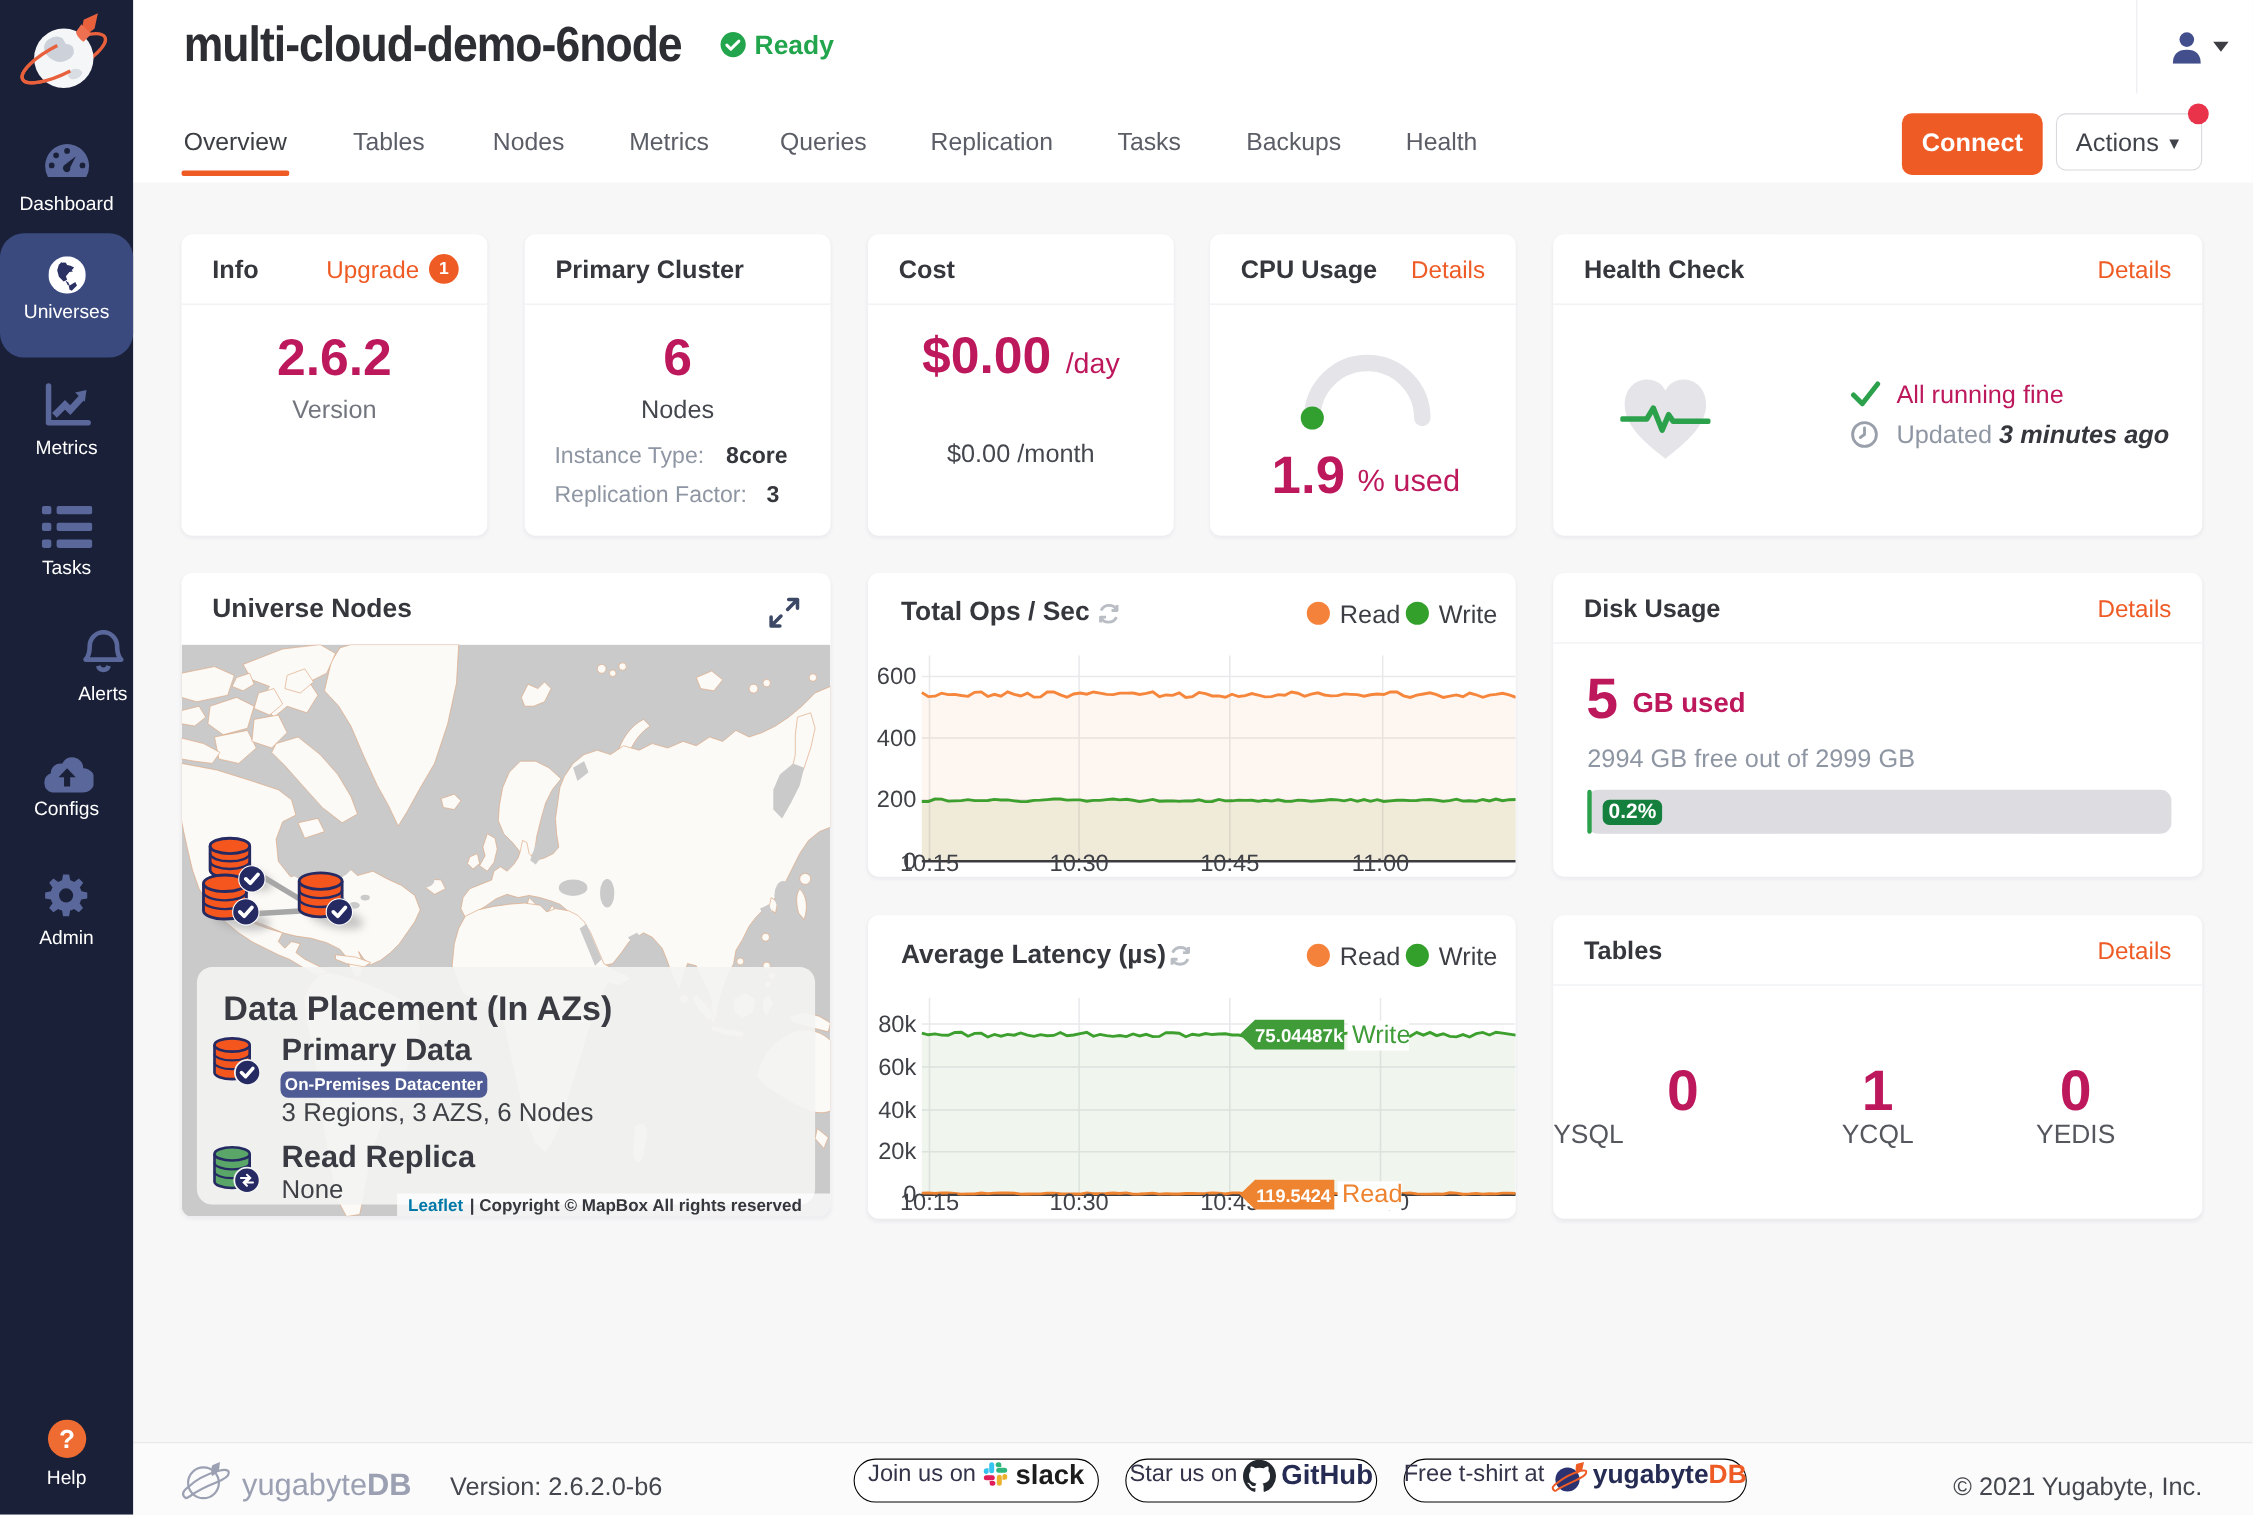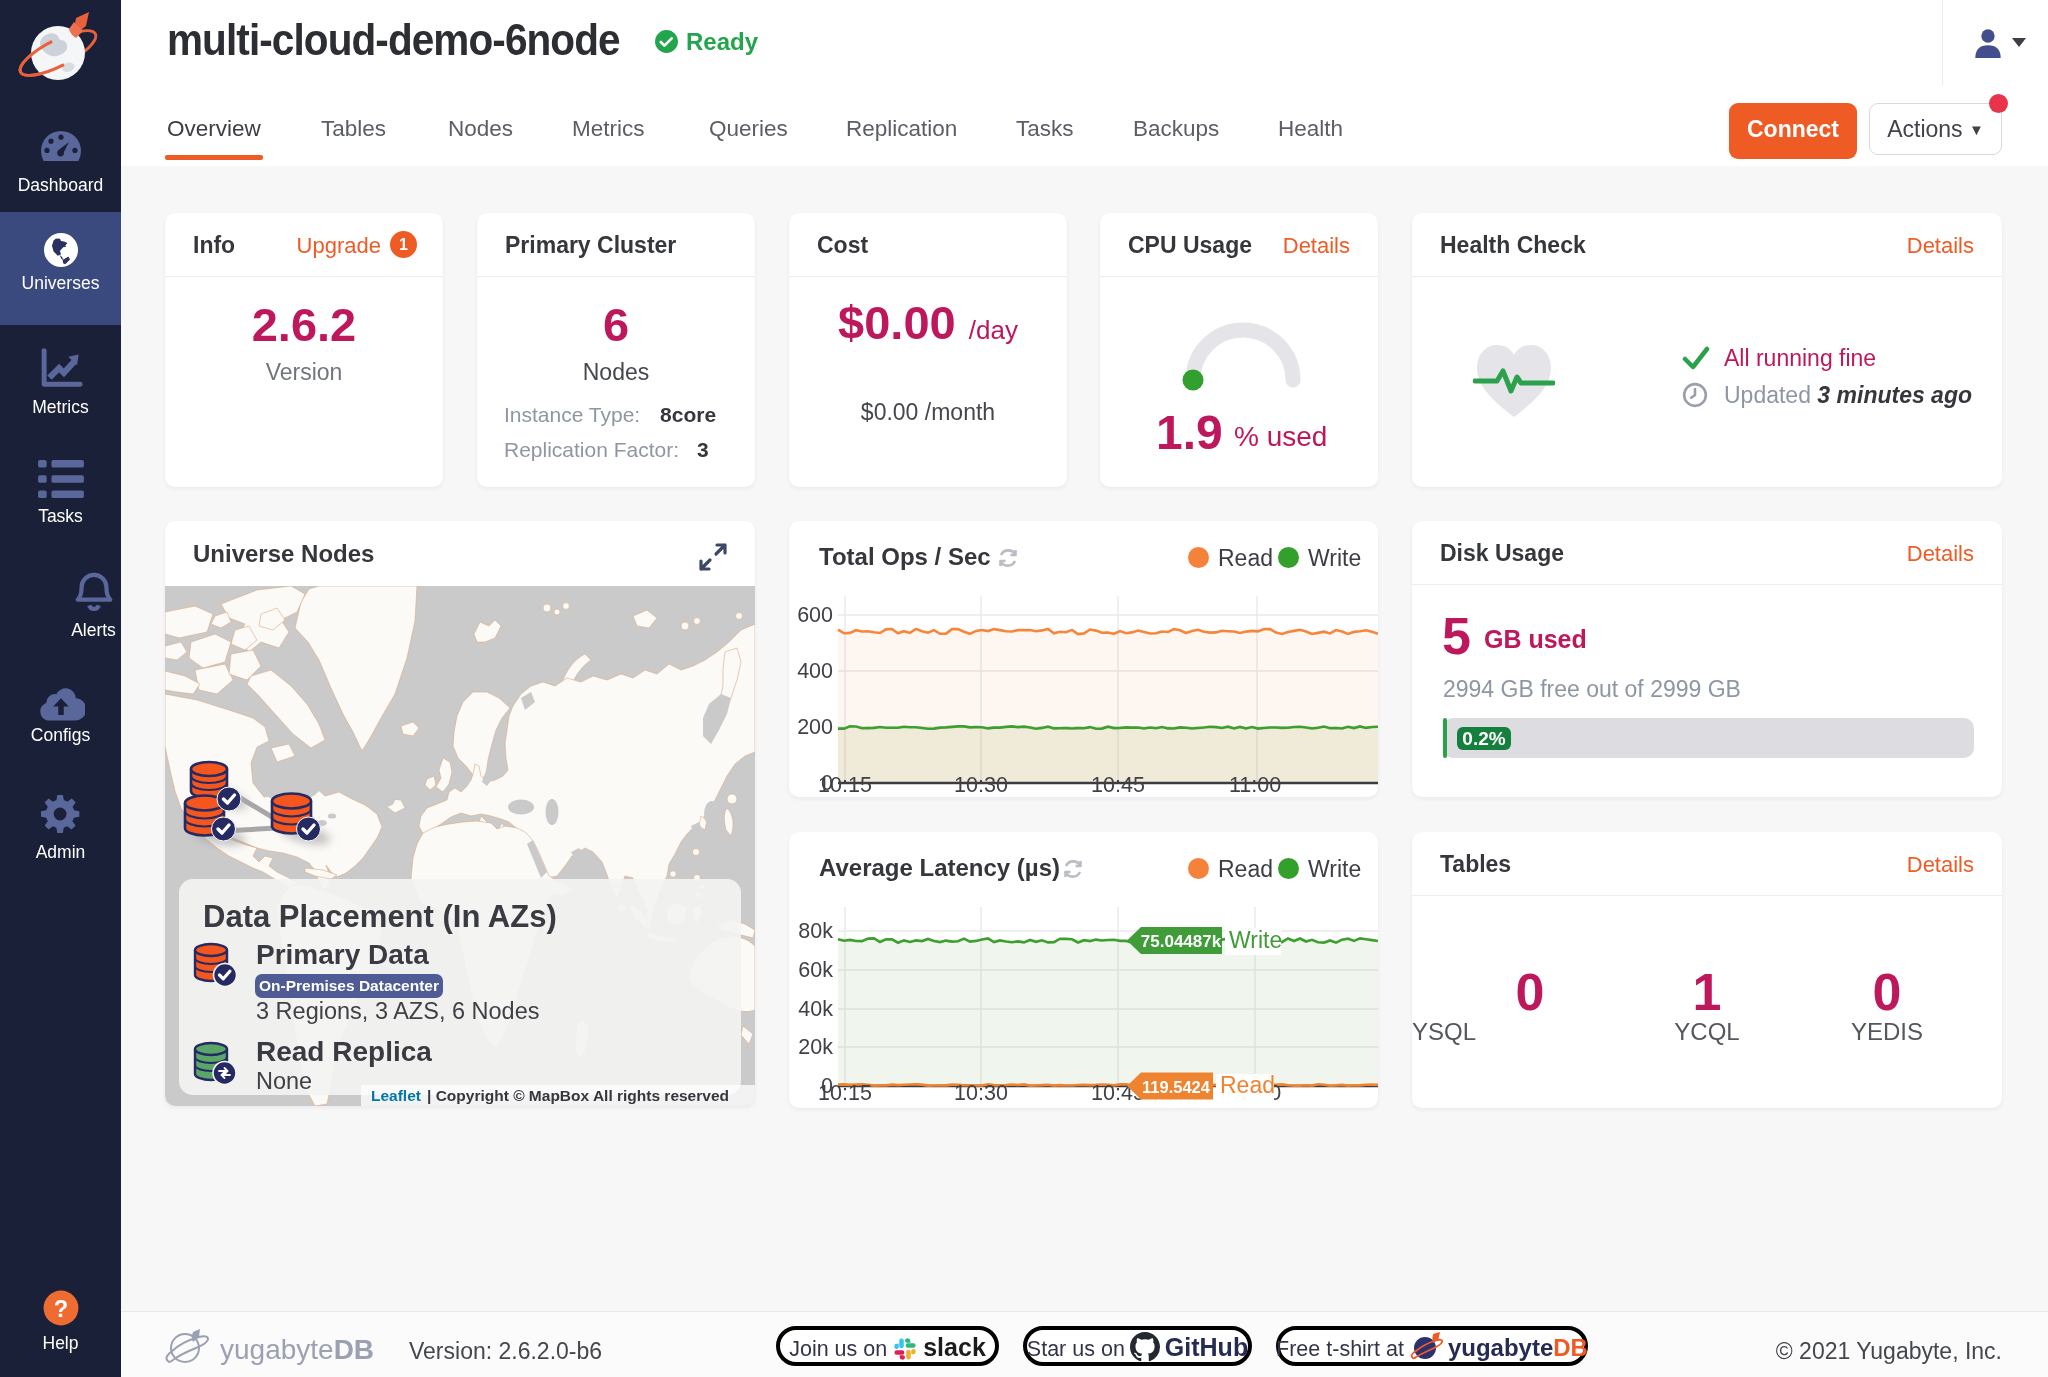--- a/index.html
+++ b/index.html
@@ -24,21 +24,21 @@
 .reddot { position:absolute; left:1868px; top:94px; width:19px; height:19px; border-radius:50%; background:#e8334a; }
 .hdr-divider { position:absolute; left:1821px; top:0; width:1px; height:85px; background:#ececf0; }
 
 .card { position:absolute; background:#fff; border-radius:10px; box-shadow:0 2px 4px rgba(40,40,60,0.06); }
 .card-h { position:absolute; left:0; top:0; right:0; height:64px; border-bottom:1px solid #eceef0; }
 .card-title { position:absolute; left:28px; top:19px; font-size:23px; font-weight:bold; color:#35373d; }
 .details { position:absolute; right:28px; top:20px; font-size:22px; color:#ef5b25; }
 .navy { color:#be185d; }
 
 #footer { position:absolute; left:121px; top:1311px; width:1927px; height:66px; background:#fbfbfc; border-top:1px solid #e8e8ea; }
-.fbtn { position:absolute; top:14px; height:40px; background:#fff; border:4px solid #000000; border-radius:20px; font-size:21.5px; color:#33344a; display:flex; align-items:flex-end; justify-content:center; white-space:nowrap; }
+.fbtn { position:absolute; top:14px; height:40px; background:#fff; border:1px solid #000000; border-radius:20px; font-size:21.5px; color:#33344a; display:flex; align-items:flex-start; justify-content:center; white-space:nowrap; }
 .fbtn svg { flex:none; margin:0 5px; }
 </style>
 </head>
 <body>
 <div id="root">
 
 <div id="sidebar">
 
   <svg class="abs" style="left:14px; top:8px;" width="92" height="82" viewBox="0 0 92 82">
     <ellipse cx="44" cy="45" rx="42" ry="13" fill="none" stroke="#e8603c" stroke-width="3" transform="rotate(-27 44 45)"></ellipse>
@@ -50,21 +50,21 @@
     <path d="M49.9,56.6 A42 13 -27 0 1 38.1,33.4" fill="none" stroke="#e8603c" stroke-width="3"></path>
   </svg>
 
   <div class="navitem" style="top:127px;">
     <svg width="48" height="42" viewBox="0 0 24 21" fill="#5a679a">
           <path d="M12 2 A10 10 0 0 0 2 12 a10 10 0 0 0 1.3 5 h17.4 A10 10 0 0 0 22 12 A10 10 0 0 0 12 2z M12 14.8 a1.9 1.9 0 0 1 -1.9 -1.9 a1.9 1.9 0 0 1 1 -1.65 L16 7.5 l-2.6 5.1 a1.9 1.9 0 0 1 -1.4 2.2z M5 13 a1.3 1.3 0 1 1 0 -2.6 a1.3 1.3 0 0 1 0 2.6z M7 8.4 a1.3 1.3 0 1 1 0 -2.6 a1.3 1.3 0 0 1 0 2.6z M12 6.4 a1.3 1.3 0 1 1 0 -2.6 a1.3 1.3 0 0 1 0 2.6z M19 13 a1.3 1.3 0 1 1 0 -2.6 a1.3 1.3 0 0 1 0 2.6z"></path>
         </svg>
     Dashboard
   </div>
 
-  <div class="navitem nav-active" style="top:212px; height:113px; padding-top:21px;">
+  <div class="navitem nav-active" style="top:212px; height:113px; padding-top:21px;border-radius:22px;">
     <svg width="34" height="34" viewBox="0 0 32 32">
           <circle cx="16" cy="16" r="16" fill="#fff"></circle>
     <path d="M9,7 Q12,4.5 15,5.5 L16,7.5 L19,8 L22,9.5 L20,12 L21,13 L18,13.5 L15,17 L16,20 L13,21.5 L9,17.5 L7.5,12 Z" fill="#2b3263"></path>
     <path d="M14.5,20.5 L17,22.5 L18.5,25.5 L16.5,24.5 Z" fill="#2b3263"></path>
     <path d="M17.5,25.5 L23,22 L24.5,25 L20,29.5 L18,28.5 Z" fill="#2b3263"></path>
     <path d="M10,5.8 l1.5,-0.7 l1,1 l-1.8,0.6 Z" fill="#2b3263"></path>
         </svg>
     Universes
   </div>
 

